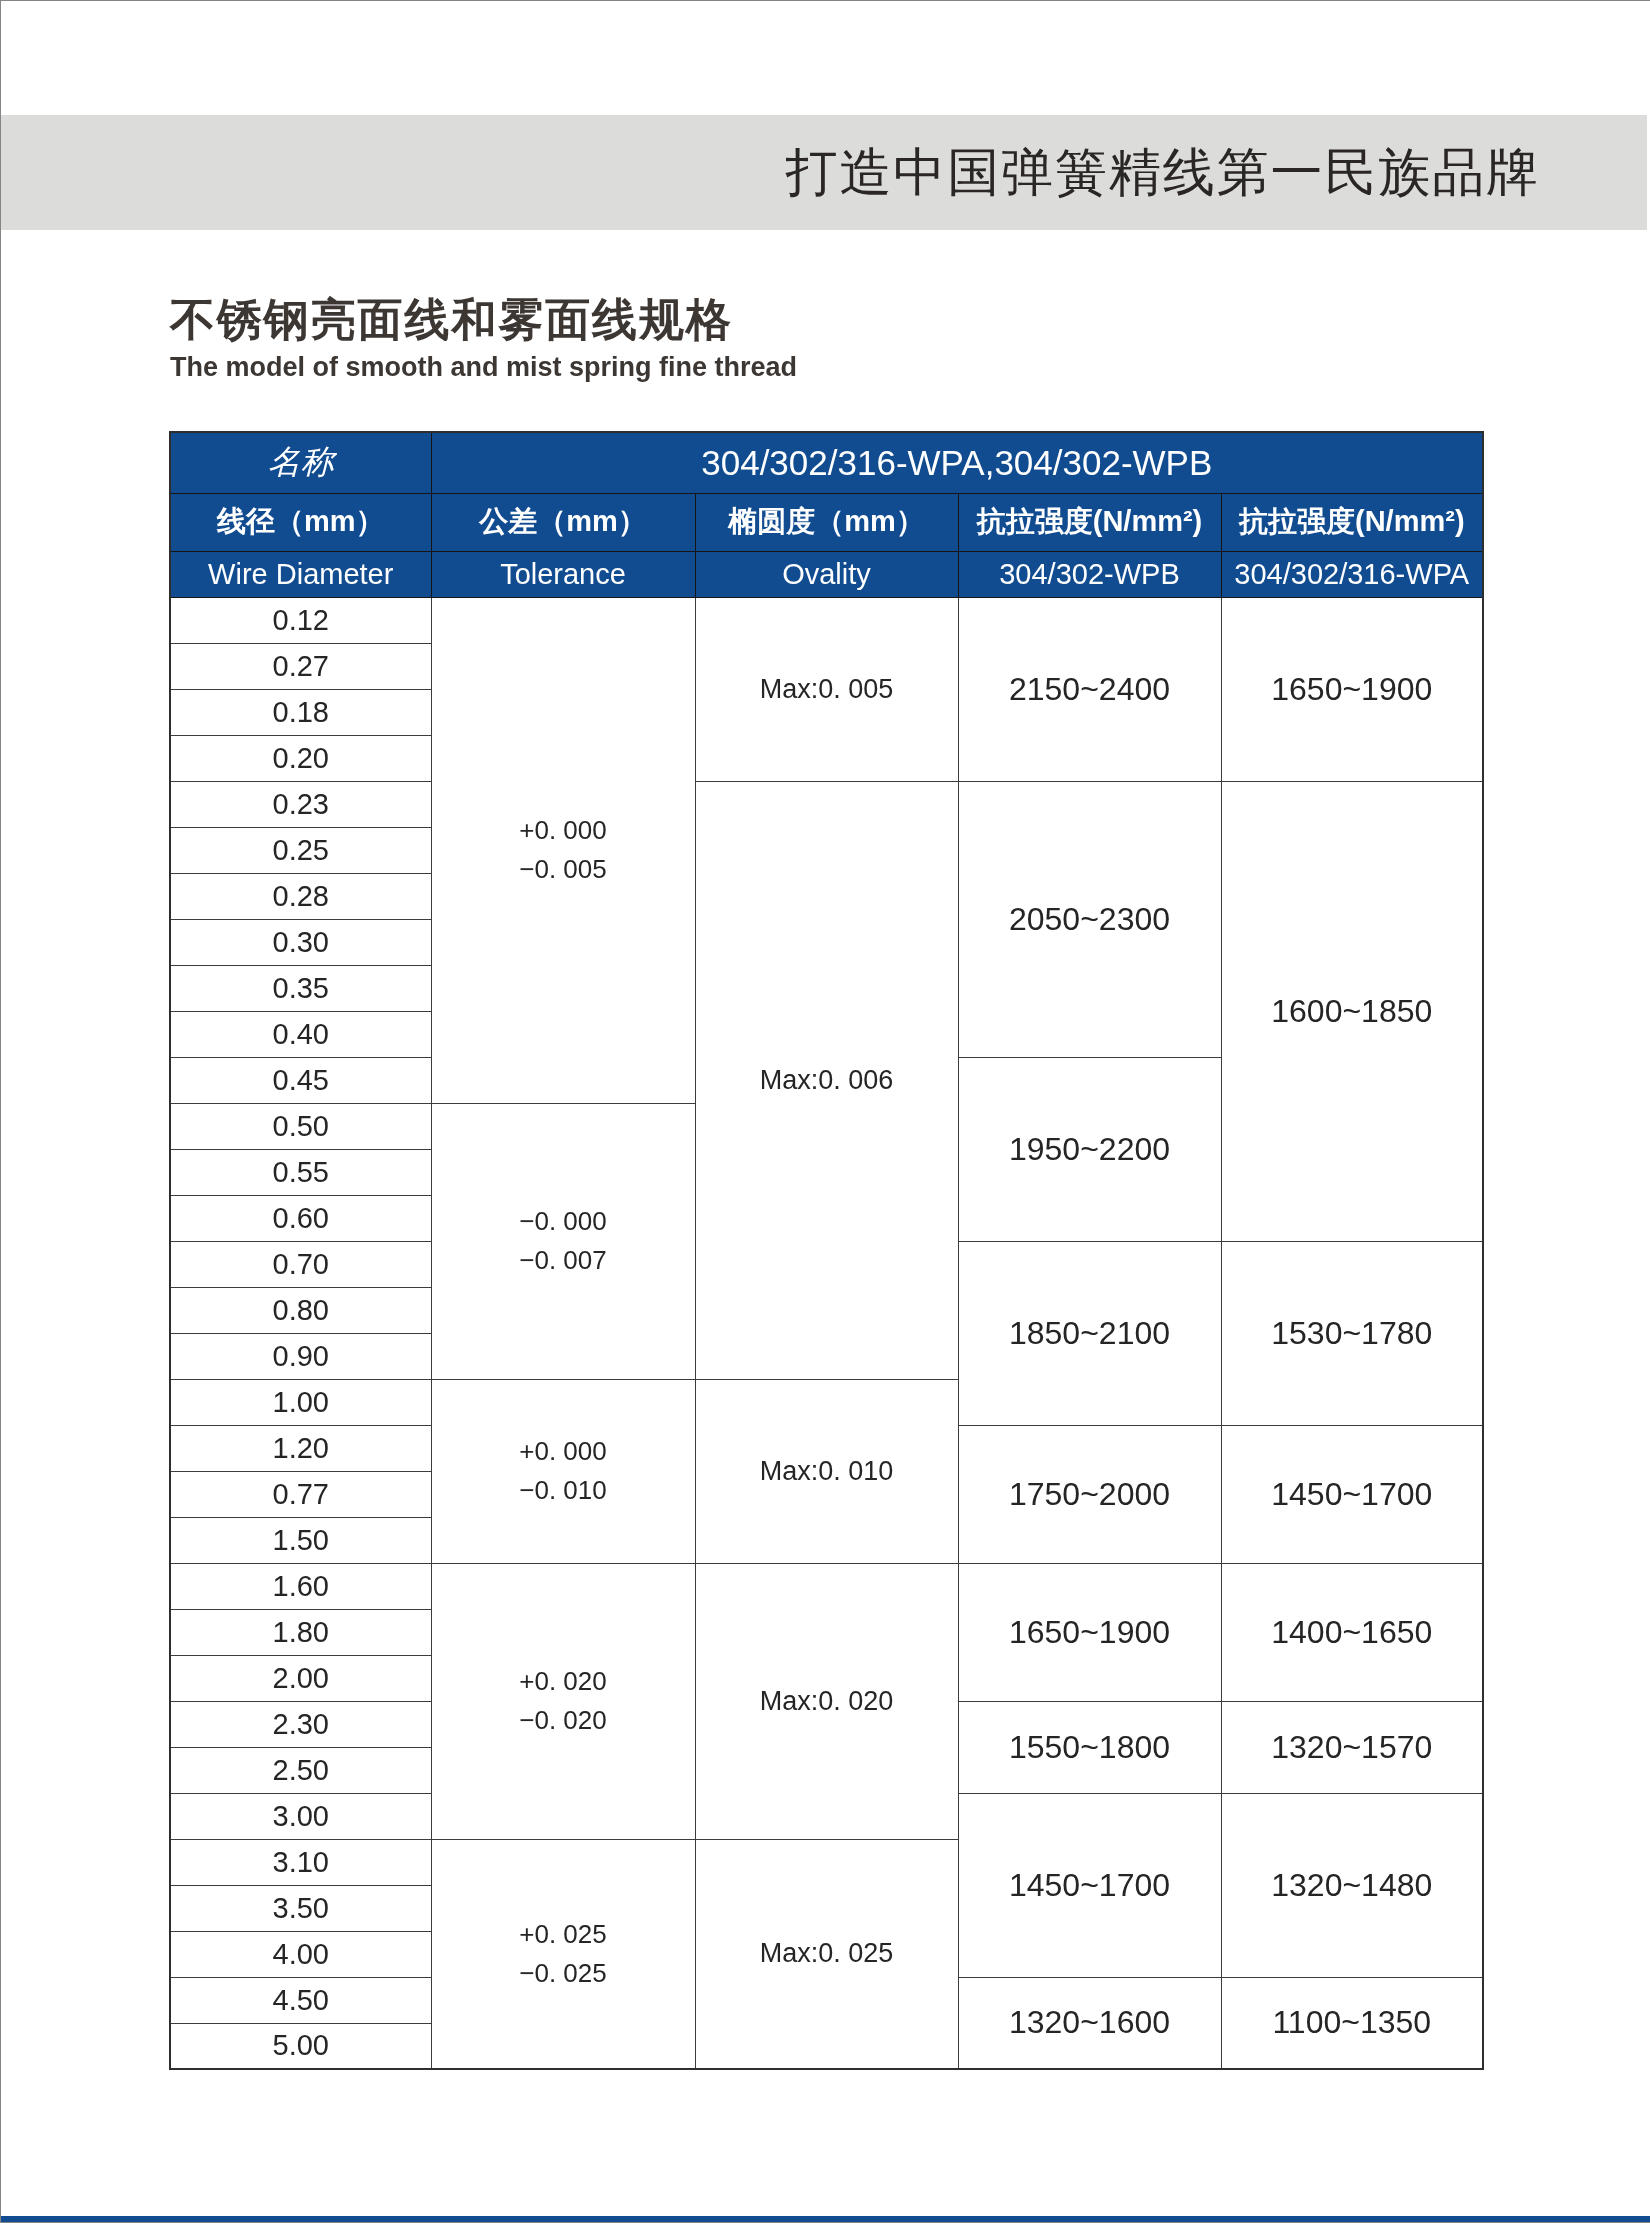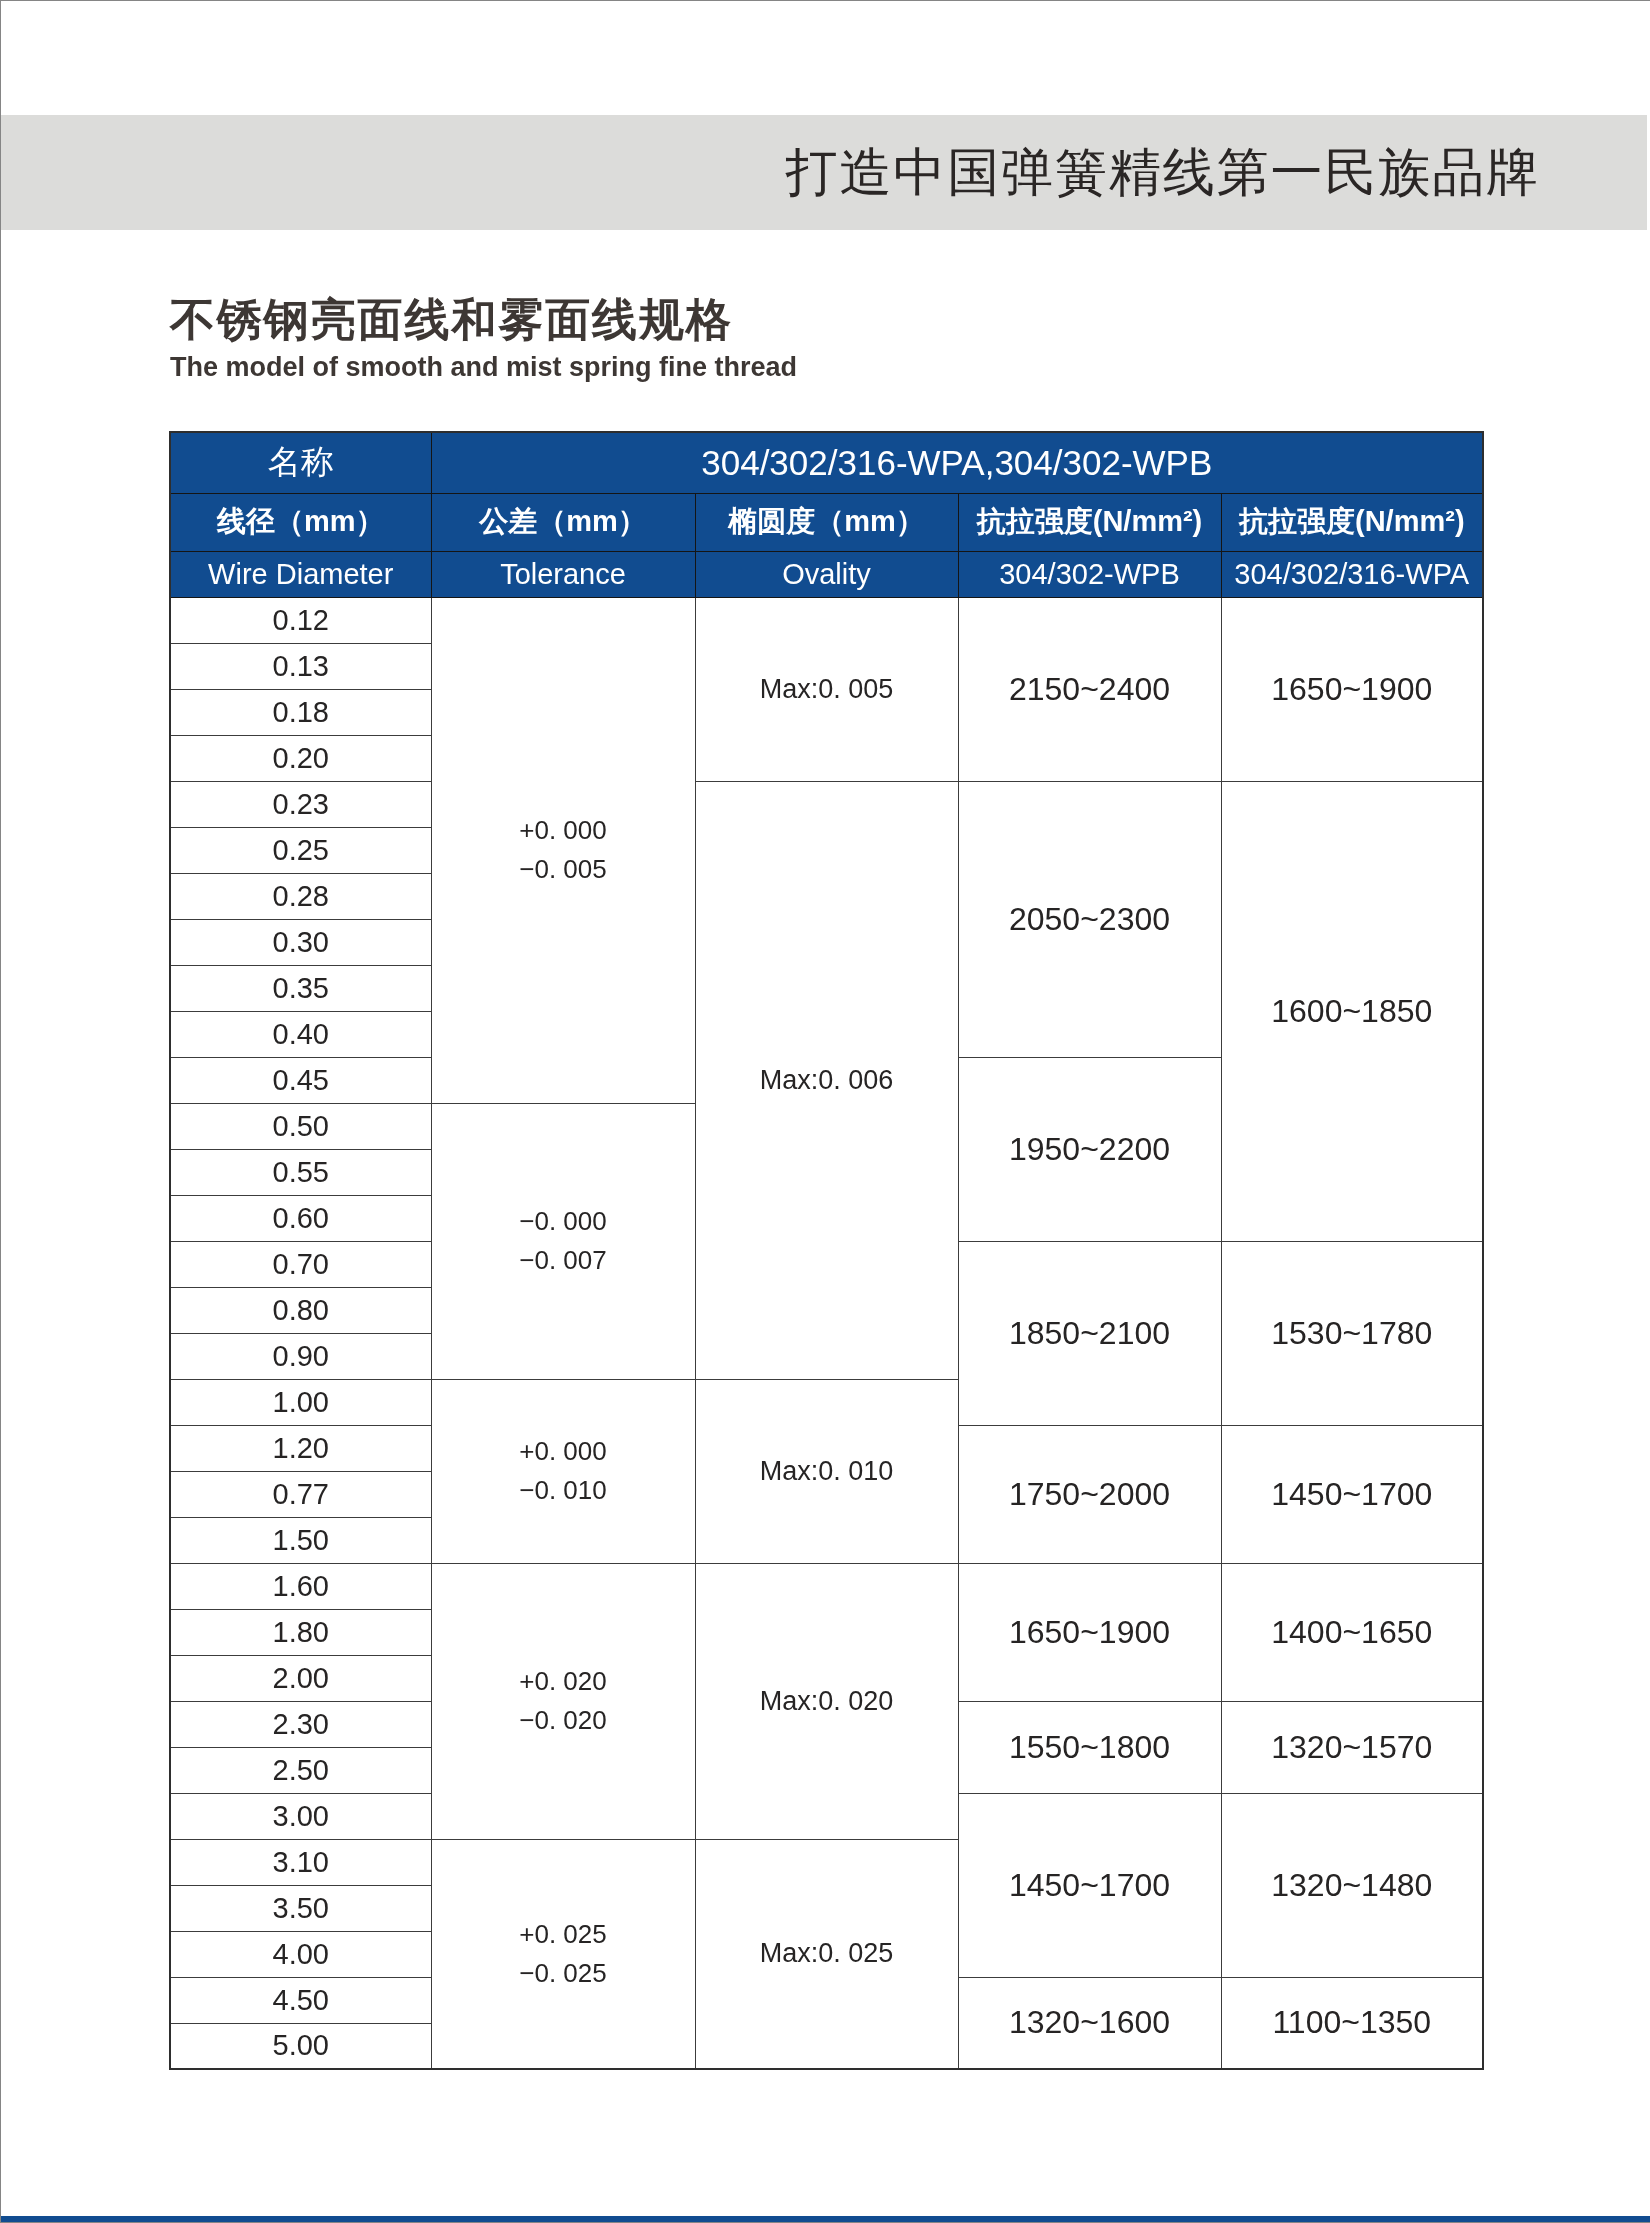--- a/index.html
+++ b/index.html
@@ -39,21 +39,21 @@
     color:#262424;
     padding:0;
     overflow:hidden;
   }
   table.spec thead td{
     background:#114c90;color:#ffffff;border-color:#151515;
   }
   tr.h1{height:61px;}
   tr.h2{height:58px;font-weight:bold;}
   tr.h3{height:46px;}
-  .name-label{font-size:33px;}
+  .name-label{font-size:33px;font-style:italic;}
   .series-val{font-size:35px;}
   .zh-col{font-size:29px;}
   .en-col{font-size:29px;}
   tbody tr{height:46px;}
   td.col-d{font-size:29px;}
   td.col-tol{font-size:26px;line-height:39px;}
   td.col-tol div{text-align:center;}
   td.col-ov{font-size:27px;}
   td.col-str{font-size:32px;}
   td.merged{border-bottom-width:2.9px;border-top-width:2.9px;}
@@ -111,21 +111,21 @@
           <td class="col-d">0.12</td>
           <td class="col-tol merged" rowspan="11">
             <div>+0. 000</div>
             <div>−0. 005</div>
           </td>
           <td class="col-ov merged" rowspan="4">Max:0. 005</td>
           <td class="col-str merged" rowspan="4">2150~2400</td>
           <td class="col-str merged" rowspan="4">1650~1900</td>
         </tr>
         <tr>
-          <td class="col-d">0.13</td>
+          <td class="col-d">0.27</td>
         </tr>
         <tr>
           <td class="col-d">0.18</td>
         </tr>
         <tr>
           <td class="col-d">0.20</td>
         </tr>
         <tr>
           <td class="col-d">0.23</td>
           <td class="col-ov merged" rowspan="13">Max:0. 006</td>

